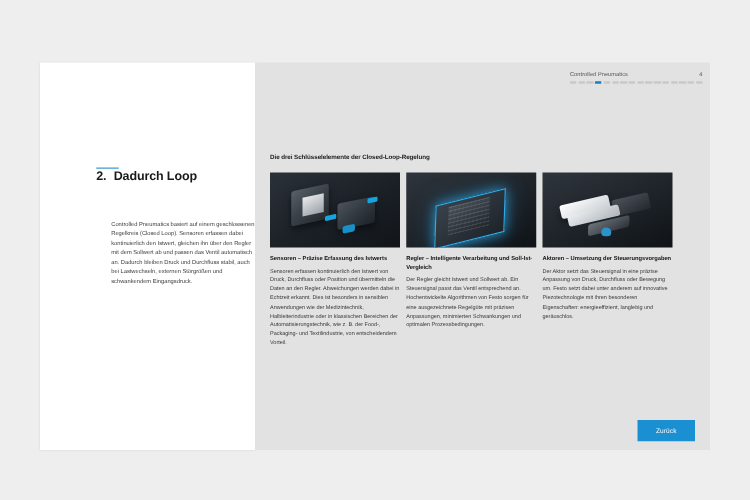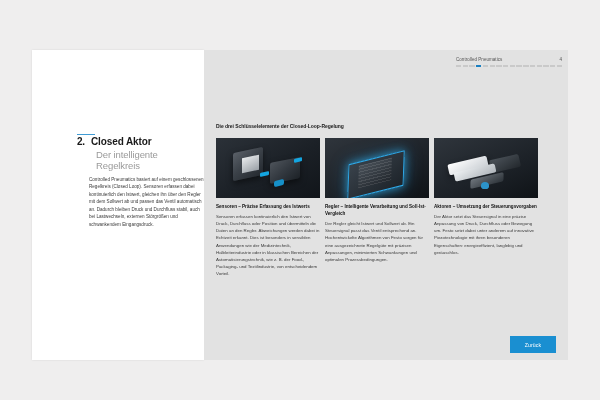--- a/index.html
+++ b/index.html
@@ -263,23 +263,22 @@
 </style>
 </head>
 <body>
 
 <div id="app">
 
   <div class="left-page">
     <div class="heading-rule"></div>
     <div class="heading-row">
       <span class="heading-num">2.</span>
-      <span class="heading-title">Closed Aktor</span>
-    </div>
-    <div class="heading-sub">Der intelligente Regelkreis</div>
+      <span class="heading-title">Dadurch Loop</span>
+    </div>
     <div class="left-body">Controlled Pneumatics basiert auf einem geschlossenen Regelkreis (Closed Loop). Sensoren erfassen dabei kontinuierlich den Istwert, gleichen ihn über den Regler mit dem Sollwert ab und passen das Ventil automatisch an. Dadurch bleiben Druck und Durchfluss stabil, auch bei Lastwechseln, externen Störgrößen und schwankendem Eingangsdruck.</div>
   </div>
 
   <div class="right-panel"></div>
 
   <div class="panel-header">
     <div class="panel-header-top">
       <span class="panel-header-title">Controlled Pneumatics</span>
       <span class="panel-header-page">4</span>
     </div>

